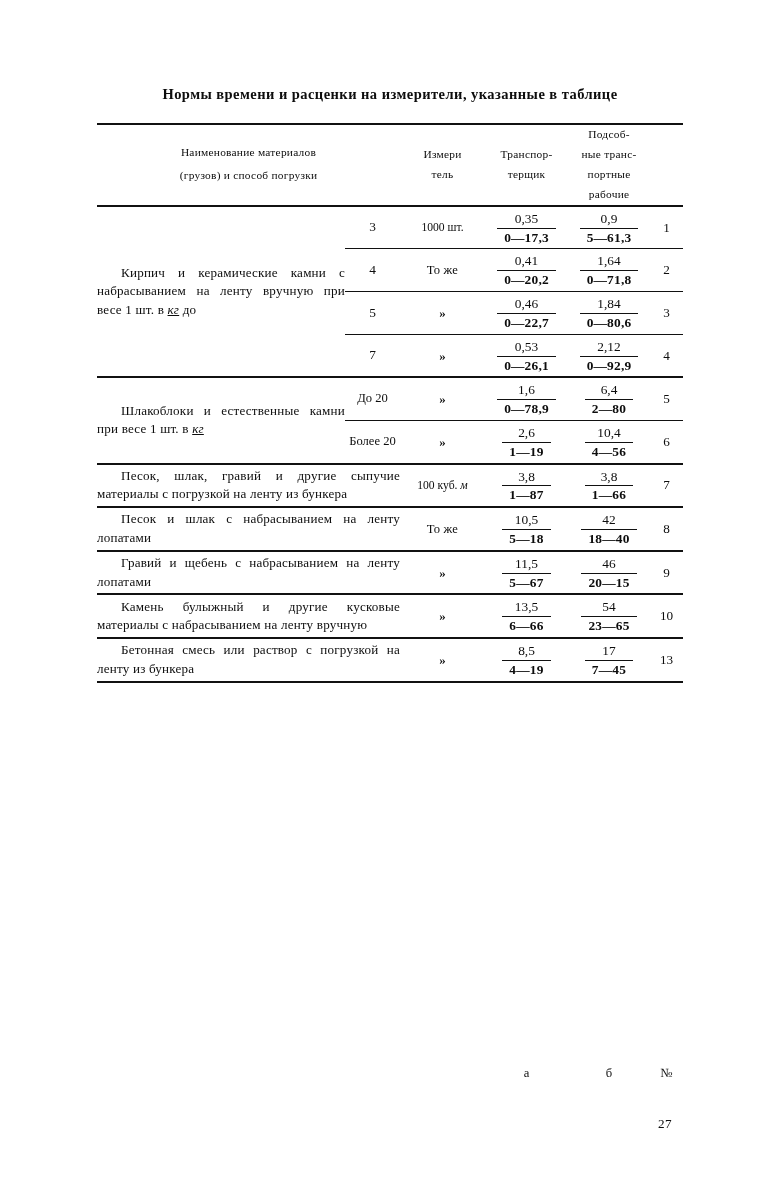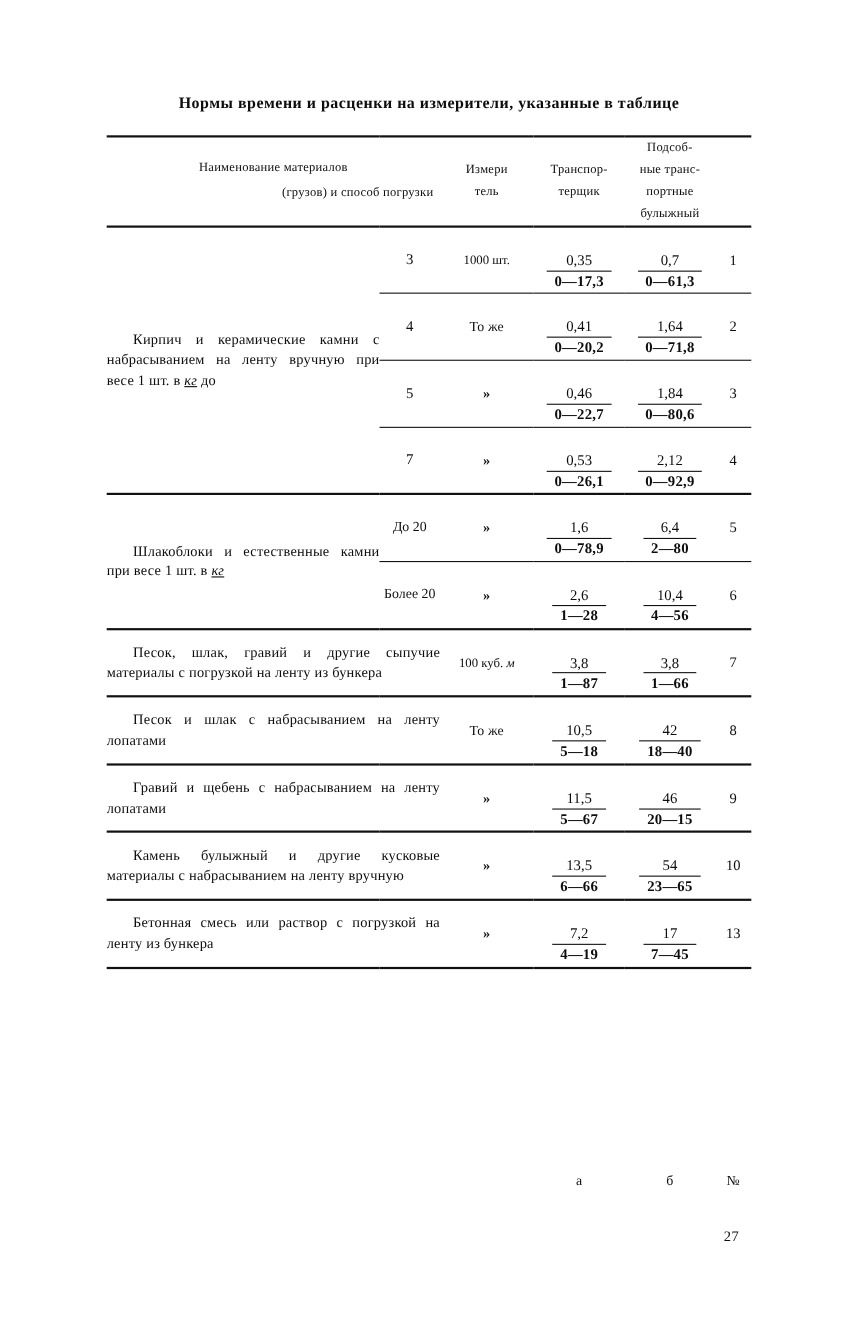--- a/index.html
+++ b/index.html
@@ -75,21 +75,21 @@
     padding: 9px 2px 11px 2px;
   }
   .hdr .name-col {
     padding-left: 6px;
     padding-right: 6px;
   }
   .hdr .name-col .l1,
   .hdr .name-col .l2 {
     display: block;
   }
-  .hdr .l2 { margin-top: 3px; text-align: right; }
+  .hdr .l2 { margin-top: 3px; }
 
   .hdr .stack span { display: block; text-align: center; }
 
   
   .desc {
     font-size: 13.1px;
     line-height: 1.42;
     letter-spacing: 0.2px;
     padding: 6px 8px 6px 8px;
     text-align: justify;
@@ -129,21 +129,20 @@
   .frac {
     display: inline-block;
     text-align: center;
     line-height: 1.18;
     font-size: 13.4px;
     padding: 4px 0 3px 0;
   }
   .frac .top {
     display: block;
     padding: 0 7px 1px 7px;
-    margin-top: 18px;
   }
   .frac .bot {
     display: block;
     border-top: 1.5px solid #111;
     padding: 1px 7px 0 7px;
     font-weight: bold;
     letter-spacing: 0.2px;
   }
   .cell-frac { text-align: center; }
 
@@ -207,33 +206,33 @@
             <span>тель</span>
           </td>
           <td class="vl stack">
             <span>Транспор-</span>
             <span>терщик</span>
           </td>
           <td class="vl stack">
             <span>Подсоб-</span>
             <span>ные транс-</span>
             <span>портные</span>
-            <span>булыжный</span>
+            <span>рабочие</span>
           </td>
           <td class="vl"></td>
         </tr>
       </thead>
 
       <tbody id="norms-body">
           <tr class="thin-bot">
             <td class="desc" rowspan="4"><span class="indent"></span>Кирпич и керамические камни с набрасыванием на ленту вручную при весе 1 шт. в <i>кг</i> до</td>
             <td class="vl weight">3</td>
             <td class="vl meas tight">1000 шт.</td>
             <td class="vl cell-frac"><span class="frac"><span class="top">0,35</span><span class="bot">0—17,3</span></span></td>
-            <td class="vl cell-frac"><span class="frac"><span class="top">0,7</span><span class="bot">0—61,3</span></span></td>
+            <td class="vl cell-frac"><span class="frac"><span class="top">0,9</span><span class="bot">5—61,3</span></span></td>
             <td class="vl num">1</td>
           </tr>
           <tr class="thin-bot">
             <td class="vl weight">4</td>
             <td class="vl meas">То же</td>
             <td class="vl cell-frac"><span class="frac"><span class="top">0,41</span><span class="bot">0—20,2</span></span></td>
             <td class="vl cell-frac"><span class="frac"><span class="top">1,64</span><span class="bot">0—71,8</span></span></td>
             <td class="vl num">2</td>
           </tr>
           <tr class="thin-bot">
@@ -254,21 +253,21 @@
             <td class="desc" rowspan="2"><span class="indent"></span>Шлакоблоки и естественные камни при весе 1 шт. в <i>кг</i></td>
             <td class="vl weight small">До 20</td>
             <td class="vl meas ditto">»</td>
             <td class="vl cell-frac"><span class="frac"><span class="top">1,6</span><span class="bot">0—78,9</span></span></td>
             <td class="vl cell-frac"><span class="frac"><span class="top">6,4</span><span class="bot">2—80</span></span></td>
             <td class="vl num">5</td>
           </tr>
           <tr class="thick-bot">
             <td class="vl weight thick-bot small">Более 20</td>
             <td class="vl meas thick-bot ditto">»</td>
-            <td class="vl cell-frac thick-bot"><span class="frac"><span class="top">2,6</span><span class="bot">1—28</span></span></td>
+            <td class="vl cell-frac thick-bot"><span class="frac"><span class="top">2,6</span><span class="bot">1—19</span></span></td>
             <td class="vl cell-frac thick-bot"><span class="frac"><span class="top">10,4</span><span class="bot">4—56</span></span></td>
             <td class="vl num thick-bot">6</td>
           </tr>
           <tr class="thick-bot">
             <td class="desc thick-bot" rowspan="1" colspan="2"><span class="indent"></span>Песок, шлак, гравий и другие сыпучие материалы с погрузкой на ленту из бункера</td>
             <td class="vl meas thick-bot tight">100 куб. <i>м</i></td>
             <td class="vl cell-frac thick-bot"><span class="frac"><span class="top">3,8</span><span class="bot">1—87</span></span></td>
             <td class="vl cell-frac thick-bot"><span class="frac"><span class="top">3,8</span><span class="bot">1—66</span></span></td>
             <td class="vl num thick-bot">7</td>
           </tr>
@@ -289,21 +288,21 @@
           <tr class="thick-bot">
             <td class="desc thick-bot" rowspan="1" colspan="2"><span class="indent"></span>Камень булыжный и другие кусковые материалы с набрасыванием на ленту вручную</td>
             <td class="vl meas thick-bot ditto">»</td>
             <td class="vl cell-frac thick-bot"><span class="frac"><span class="top">13,5</span><span class="bot">6—66</span></span></td>
             <td class="vl cell-frac thick-bot"><span class="frac"><span class="top">54</span><span class="bot">23—65</span></span></td>
             <td class="vl num thick-bot">10</td>
           </tr>
           <tr class="thick-bot">
             <td class="desc thick-bot" rowspan="1" colspan="2"><span class="indent"></span>Бетонная смесь или раствор с погрузкой на ленту из бункера</td>
             <td class="vl meas thick-bot ditto">»</td>
-            <td class="vl cell-frac thick-bot"><span class="frac"><span class="top">7,2</span><span class="bot">4—19</span></span></td>
+            <td class="vl cell-frac thick-bot"><span class="frac"><span class="top">8,5</span><span class="bot">4—19</span></span></td>
             <td class="vl cell-frac thick-bot"><span class="frac"><span class="top">17</span><span class="bot">7—45</span></span></td>
             <td class="vl num thick-bot">13</td>
           </tr>
         </tbody>
     </table>
   </div>
 
   <div class="foot-wrap">
     <table class="foot">
       <colgroup>

